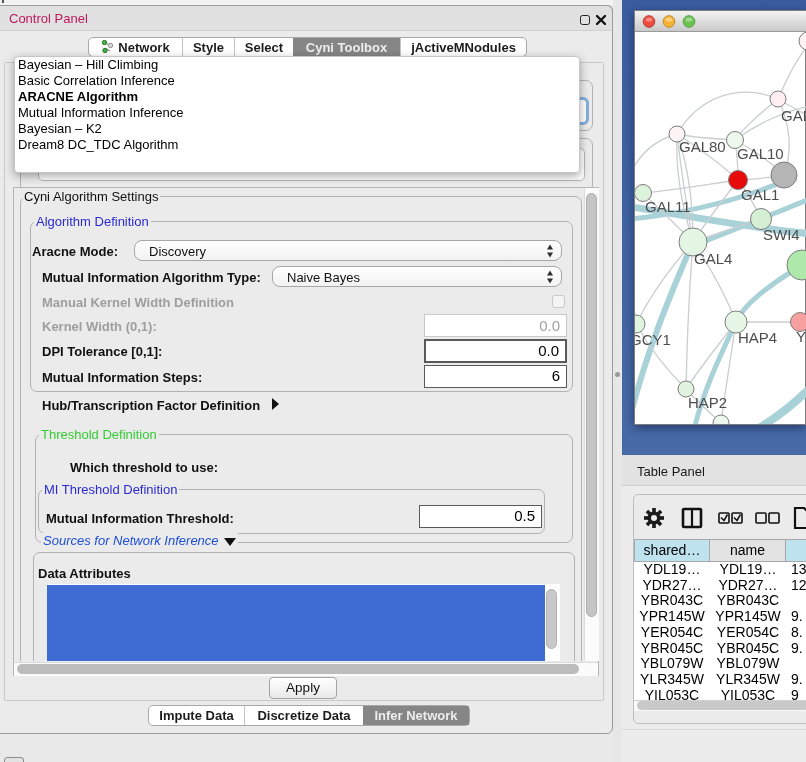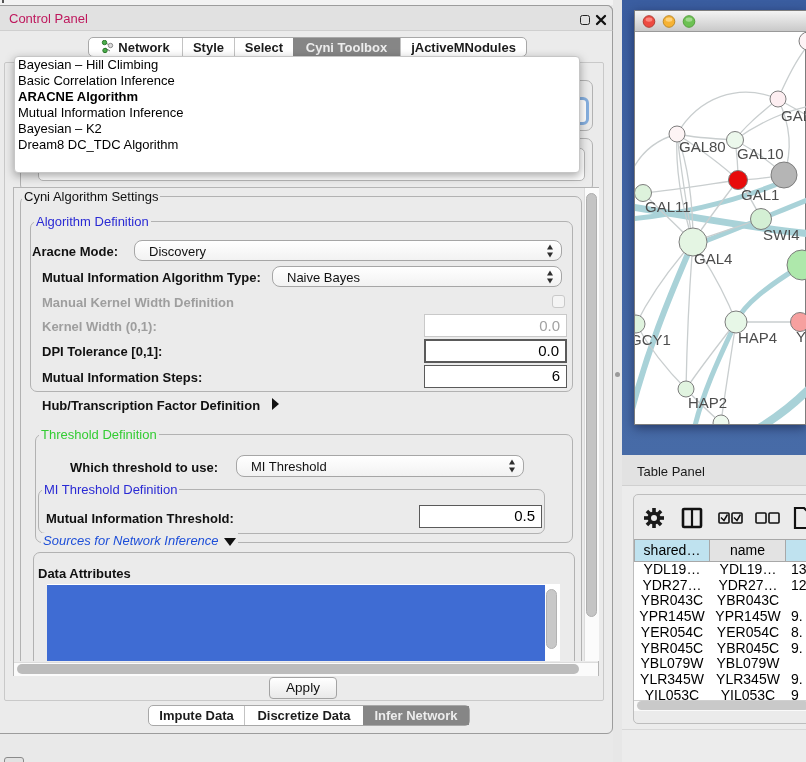--- a/index.html
+++ b/index.html
@@ -105,24 +105,20 @@
 
  <div class="lbl" style="left:42px;top:398px;">Hub/Transcription Factor Definition</div>
  <svg class="abs" style="left:271px;top:398px;" width="9" height="12">
           <path d="M1 0 L8 6 L1 12 Z" fill="#111"></path>
         </svg>
 
  <div class="gb" style="left:35px;top:434px;width:538px;height:109px;"></div>
  <div class="gbt" style="left:39px;top:427px;color:#33cc33;">Threshold Definition</div>
 
  <div class="lbl" style="left:70px;top:460px;">Which threshold to use:</div>
- <div class="combo" style="left:236px;top:455px;width:288px;height:22px;">
-          <span class="ct">MI Threshold</span>
-          <span class="arr"></span>
-        </div>
 
  <div class="gb" style="left:38px;top:489px;width:507px;height:45px;"></div>
  <div class="gbt" style="left:42px;top:482px;color:#2a2ad4;">MI Threshold Definition</div>
 
  <div class="lbl" style="left:46px;top:511px;">Mutual Information Threshold:</div>
  <div class="inp" style="left:419px;top:505px;width:123px;height:23px;border:1.5px solid #5a5a5a;line-height:20px;">0.5</div>
 
  <div class="gb" style="left:33px;top:552px;width:542px;height:140px;"></div>
  <div class="gbt" style="left:41px;top:533px;color:#1d4ed8;font-style:italic;">Sources for Network Inference <span style="display:inline-block;width:0;height:0;border-left:6px solid transparent;border-right:6px solid transparent;border-top:8px solid #111;vertical-align:middle;margin-left:2px;"></span></div>
 

